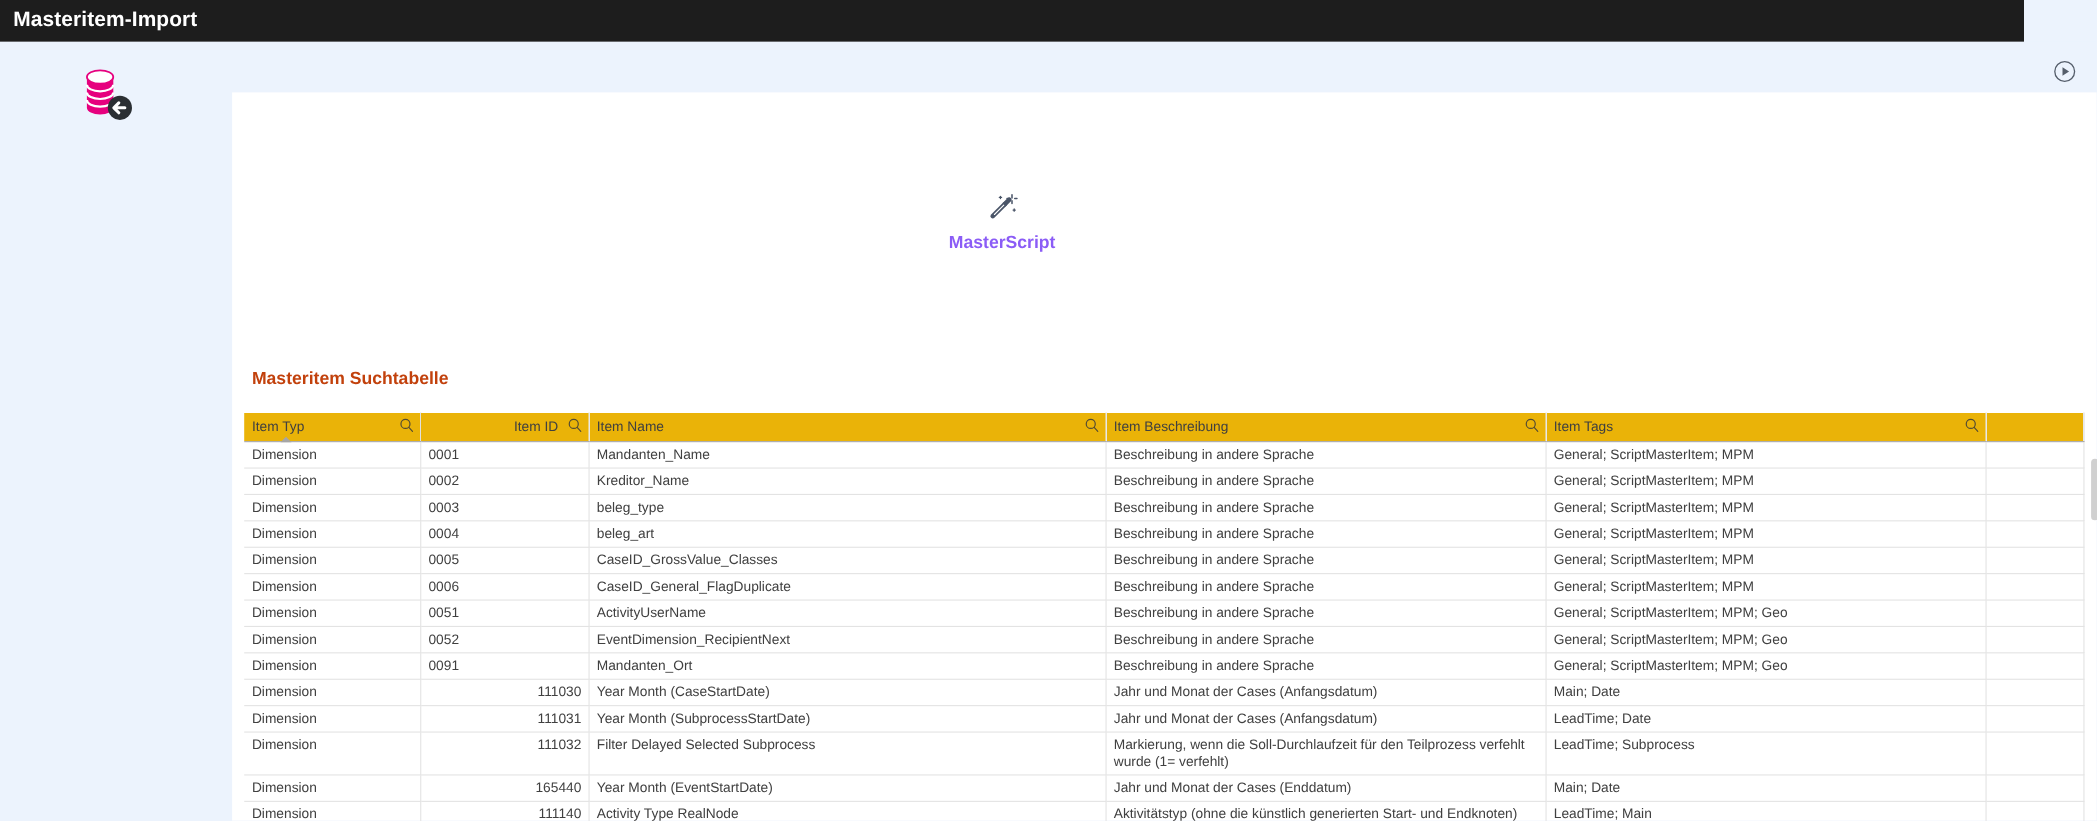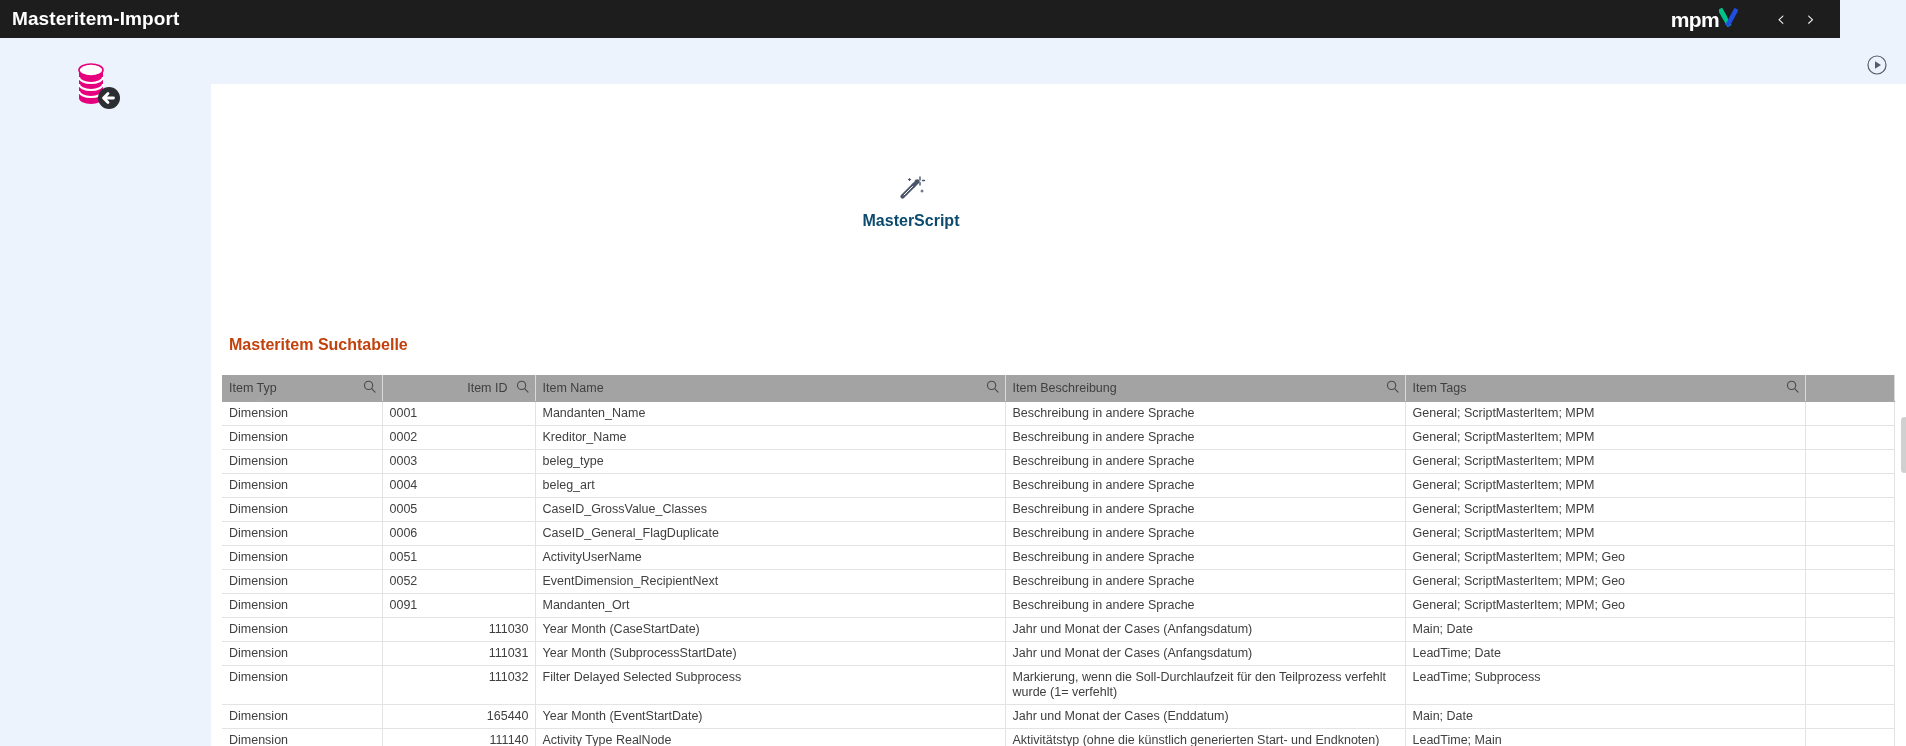--- a/index.html
+++ b/index.html
@@ -75,21 +75,21 @@
   }
 
   
   #masterscript {
     position: absolute; left: 0; top: 90px;
     width: 1400px;
     text-align: center;
   }
   #ms-icon { height: 28px; margin-bottom: 10px; }
   #ms-label {
-    font-size: 16px; font-weight: bold; color: #0c4a6e;
+    font-size: 16px; font-weight: bold; color: #8b5cf6;
   }
 
   
   #table-wrap {
     position: absolute; left: 11px; top: 252px;
     width: 1684px; height: 410px;
   }
   #table-title {
     font-size: 16px; font-weight: bold; color: #c2410c;
     padding-left: 7px; margin-bottom: 21px;
@@ -101,21 +101,21 @@
     font-size: 12.5px;
     color: #404040;
   }
   table.grid th {
     font-weight: normal;
     text-align: center;
     vertical-align: top;
     padding: 5px 6px 5px 7px;
     border-right: 1px solid #d9d9d9;
     border-bottom: 1px solid #a6a6a6;
-    background: #a3a3a3;
+    background: #eab308;
     height: 24px;
     position: relative;
     color: #404040;
     font-size: 12.5px;
     cursor: pointer;
   }
   table.grid th .hdr-row {
     display: flex; align-items: center; width: 100%;
   }
   table.grid th .hdr-label { white-space: nowrap; }
@@ -152,34 +152,20 @@
   #tbl-scroll-track {
     position: absolute; right: -1px; top: 40px;
     width: 7px; height: 369px;
   }
 </style>
 </head>
 <body>
 
 <div id="topbar">
   <div id="app-title">Masteritem-Import</div>
-  <div id="topbar-right">
-    <div id="logo">
-      <span class="mpm">mpm</span>
-      <span class="x-wrap">
-        <svg width="19" height="19" viewBox="0 0 19 19">
-          <path d="M1 1 L10.5 18" stroke="#00c389" stroke-width="4.6" fill="none"></path>
-          <path d="M17.5 1 L8.2 18" stroke="#1f4fe0" stroke-width="4.6" fill="none"></path>
-          <path d="M1 1 L6.2 10" stroke="#00c389" stroke-width="4.6" fill="none"></path>
-        </svg>
-      </span>
-    </div>
-    <div class="navarrow">‹</div>
-    <div class="navarrow">›</div>
-  </div>
 </div>
 
 <div id="canvas">
 
   <div id="play-btn">
     <svg width="22" height="22" viewBox="0 0 22 22">
       <circle cx="11" cy="11" r="9" fill="none" stroke="#555e6b" stroke-width="1.2"></circle>
       <path d="M9 7.2 L15 11 L9 14.8 Z" fill="#555e6b"></path>
     </svg>
   </div>

